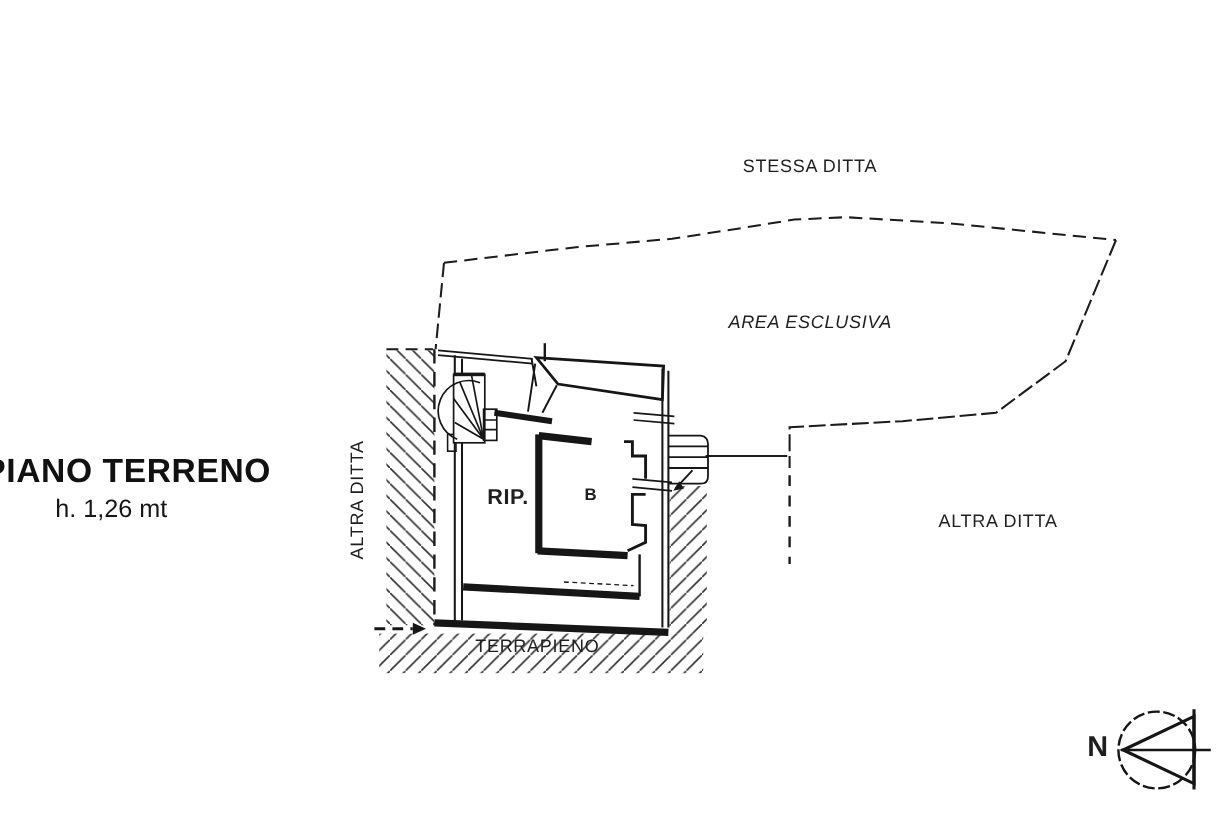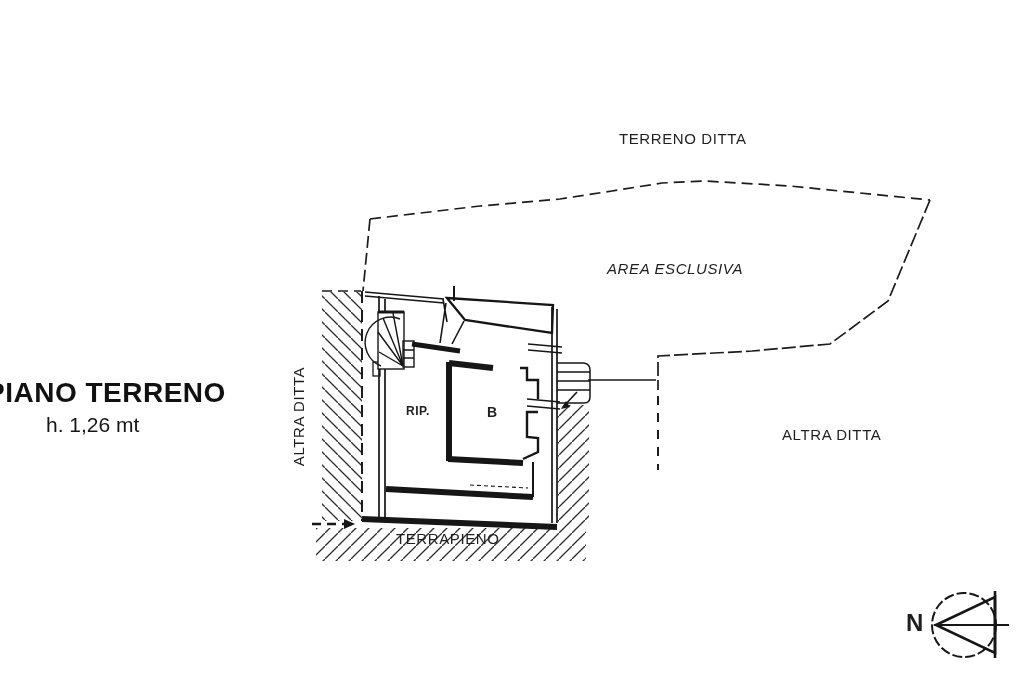--- a/index.html
+++ b/index.html
@@ -21,21 +21,21 @@
   }
   .title-sub{left:46px;top:413px;font-size:21px;color:#161616;}
   .stessa{left:619px;top:130px;}
   .area-escl{left:607px;top:260px;font-style:italic;}
   .altra-right{left:782px;top:426px;}
   .altra-left{
     left:240px;top:408px;width:116px;text-align:center;
     transform:rotate(-90deg);transform-origin:center center;
   }
   .terrapieno{left:396px;top:530px;letter-spacing:1px;}
-  .rip{left:406px;top:404px;font-size:12px;font-weight:bold;letter-spacing:0.5px;}
+  .rip{left:406px;top:404px;font-size:18px;font-weight:bold;letter-spacing:0.5px;}
   .roomb{left:487px;top:404px;font-size:14px;font-weight:bold;}
   .north{left:906px;top:609px;font-size:24px;font-weight:bold;}
 </style>
 </head>
 <body>
 
 <div class="stage">
 
   <svg width="1024" height="683" viewBox="0 0 1024 683">
     <defs>
@@ -127,21 +127,21 @@
       <circle cx="964" cy="625" r="32" stroke-width="2" stroke-dasharray="10 3"></circle>
       <polygon points="936,625 995,597 995,653" stroke-width="2.6"></polygon>
       <line x1="995" y1="591" x2="995" y2="658" stroke-width="2.6"></line>
       <line x1="934" y1="625" x2="1009" y2="625" stroke-width="2"></line>
     </g>
   </svg>
 
   <div class="lbl title-main">PIANO TERRENO</div>
   <div class="lbl title-sub">h. 1,26 mt</div>
 
-  <div class="lbl small stessa">TERRENO DITTA</div>
+  <div class="lbl small stessa">STESSA DITTA</div>
   <div class="lbl small area-escl">AREA ESCLUSIVA</div>
   <div class="lbl small altra-right">ALTRA DITTA</div>
   <div class="lbl small altra-left">ALTRA DITTA</div>
   <div class="lbl small terrapieno">TERRAPIENO</div>
 
   <div class="lbl rip">RIP.</div>
   <div class="lbl roomb">B</div>
   <div class="lbl north">N</div>
 </div>
 

